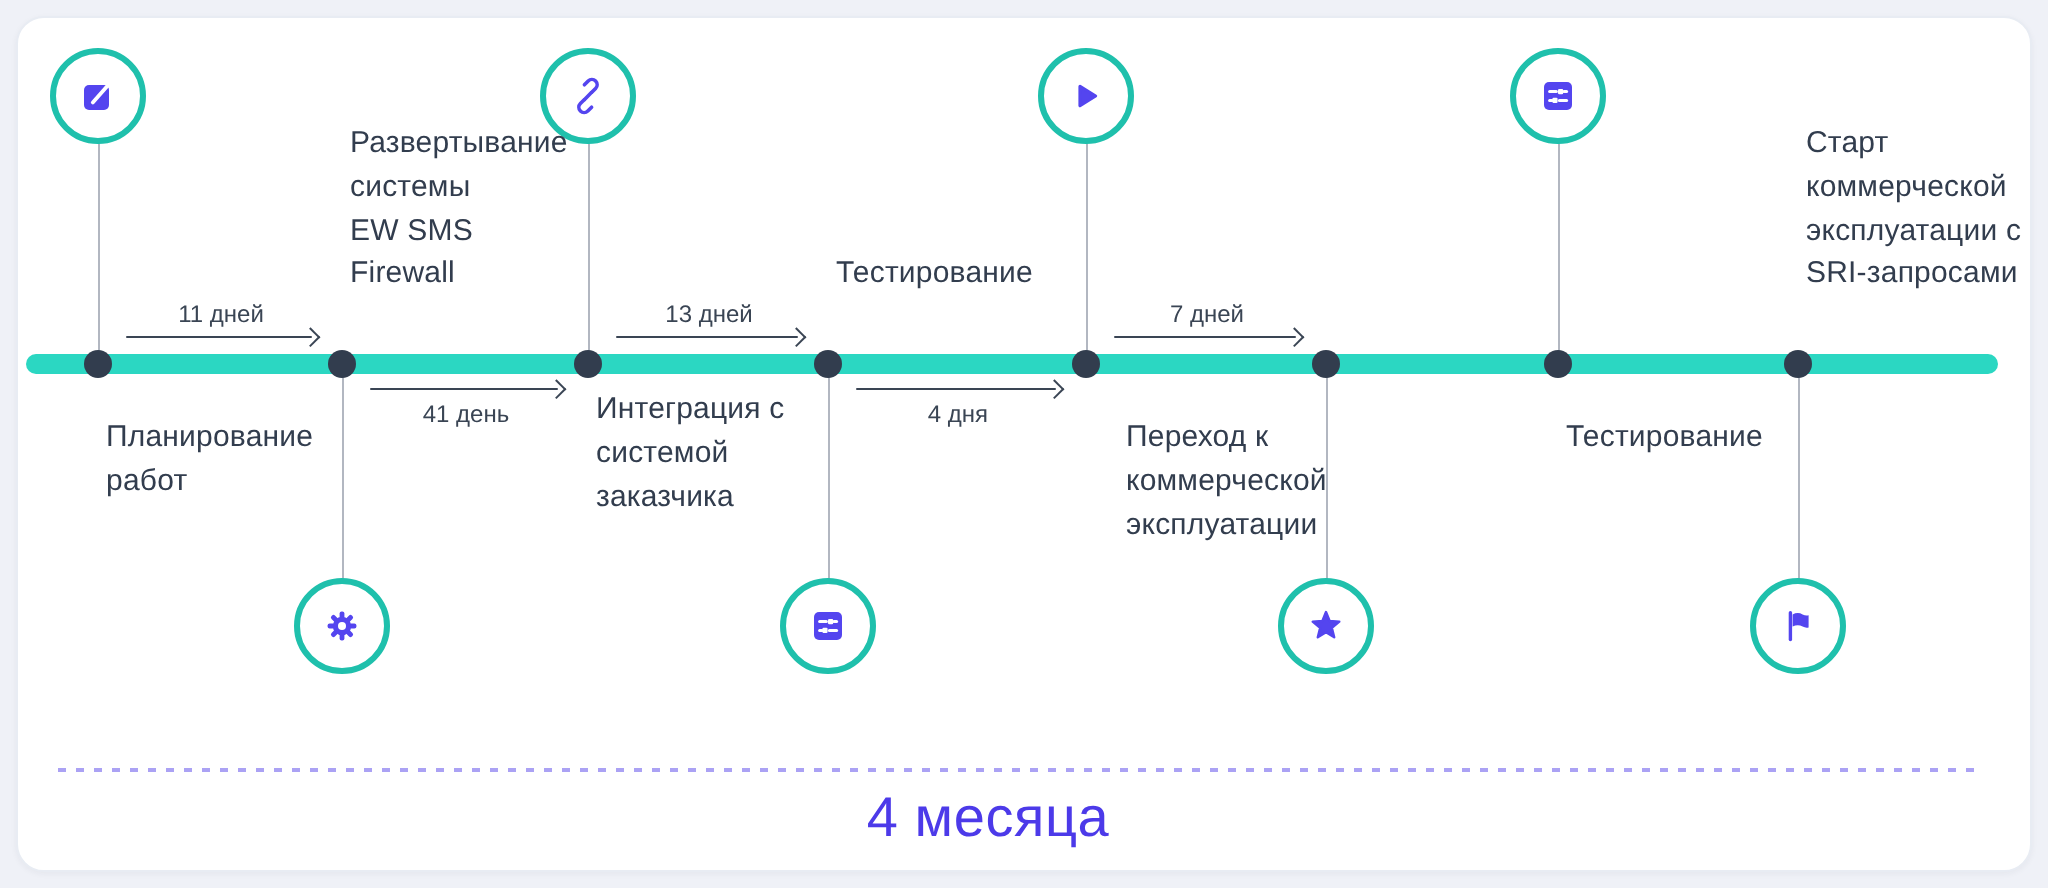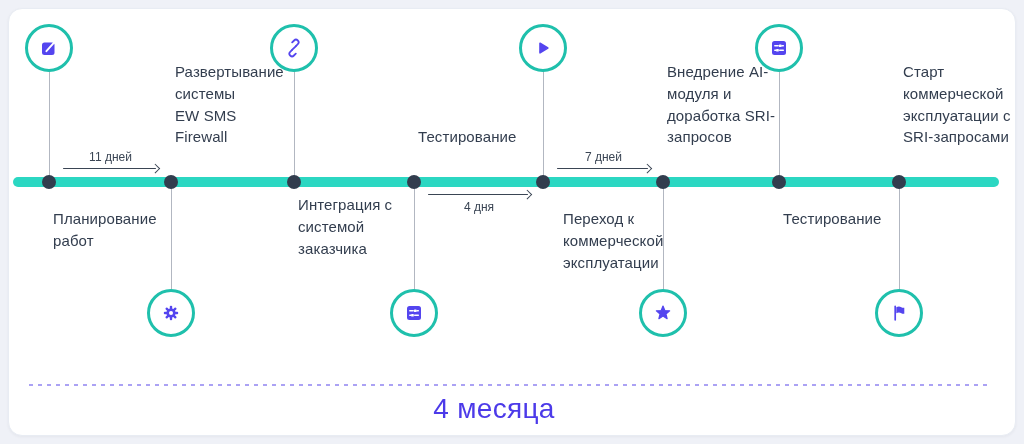--- a/index.html
+++ b/index.html
@@ -152,24 +152,20 @@
 эксплуатации</div>
       <div class="connector" style="left: 653.5px; top: 173px; height: 131px;"></div>
       <div class="circle" style="left: 629.5px; top: 279.5px;">
         <span class="icn">
           <svg width="20" height="20" viewBox="0 0 20 20">
             <path d="M10 3 L11.82 7.49 L16.66 7.84 L12.95 10.96 L14.11 15.66 L10 13.1 L5.89 15.66 L7.05 10.96 L3.34 7.84 L8.18 7.49 Z" fill="currentColor" stroke="currentColor" stroke-width="1.2" stroke-linejoin="round"></path>
           </svg>
         </span>
       </div>
       <div class="dot" style="left: 647px; top: 166px;"></div>
-      <div class="phase-label" style="left: 658px; bottom: 287px;">Внедрение AI-
-модуля и
-доработка SRI-
-запросов</div>
       <div class="connector" style="left: 769.5px; top: 39px; height: 134px;"></div>
       <div class="circle" style="left: 745.5px; top: 14.5px;">
         <span class="icn">
           <svg width="20" height="20" viewBox="0 0 20 20">
             <rect x="3" y="3" width="14" height="14" rx="2.5" fill="currentColor"></rect>
             <g stroke="#fff" stroke-width="1.5" stroke-linecap="round">
               <path d="M5.8 7.8 h3.4"></path>
               <path d="M12.9 7.8 h1.4"></path>
               <path d="M5.8 12.2 h1.4"></path>
               <path d="M10.7 12.2 h3.6"></path>
@@ -192,20 +188,28 @@
       </div>
       <div class="dot" style="left: 883px; top: 166px;"></div>
       <div class="phase-label" style="left: 894px; bottom: 287px;">Старт
 коммерческой
 эксплуатации с
 SRI-запросами</div>
       <div class="interval above" style="left: 54px; width: 95px; top: 141px;">
         <div class="int-label">11 дней</div>
         <div class="arrow"></div>
       </div>
+      <div class="interval below" style="left: 176px; width: 96px; top: 182px;">
+        <div class="arrow"></div>
+        <div class="int-label">41 день</div>
+      </div>
+      <div class="interval above" style="left: 299px; width: 93px; top: 141px;">
+        <div class="int-label">13 дней</div>
+        <div class="arrow"></div>
+      </div>
       <div class="interval below" style="left: 419px; width: 102px; top: 182px;">
         <div class="arrow"></div>
         <div class="int-label">4 дня</div>
       </div>
       <div class="interval above" style="left: 548px; width: 93px; top: 141px;">
         <div class="int-label">7 дней</div>
         <div class="arrow"></div>
       </div>
     </div>
   <div class="divider"></div>

